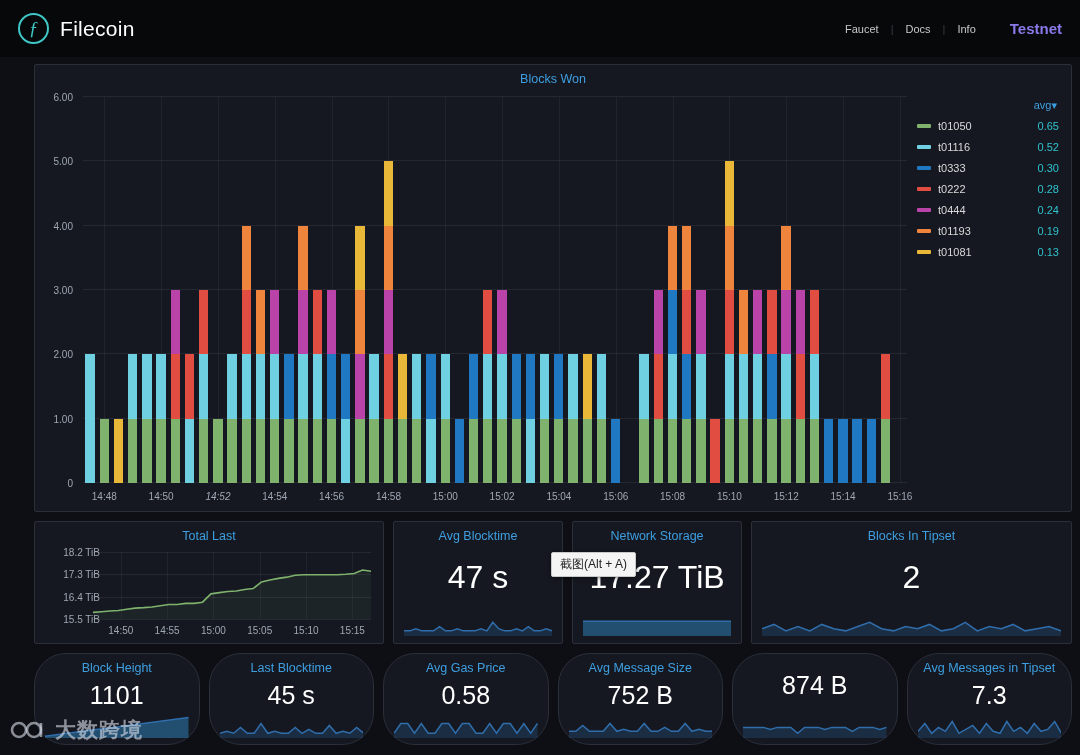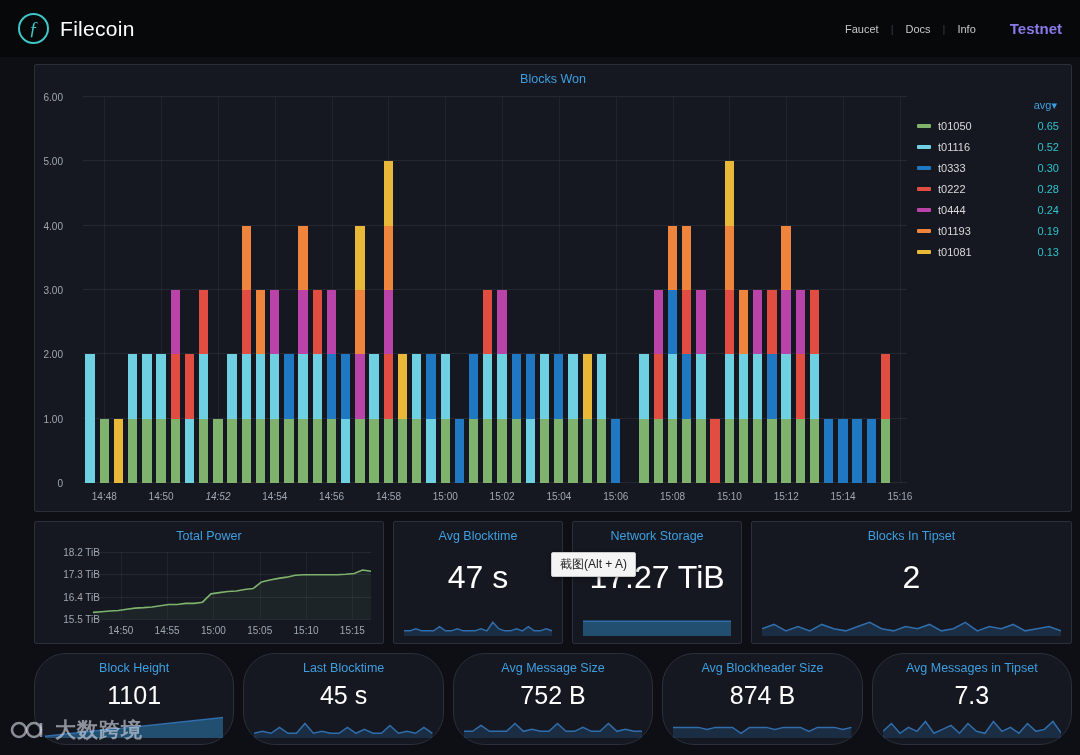--- a/index.html
+++ b/index.html
@@ -31,21 +31,21 @@
   .row3 { display:flex; gap:9px; height:92px; }
   .p-tp { width:350px; flex:none; }
   .p-sm { width:170px; flex:none; display:flex; flex-direction:column; }
   .p-wide { flex:1; display:flex; flex-direction:column; }
   .p-6 { flex:1; display:flex; flex-direction:column;border-radius:32px; }
 
   
   .bw-panel { height:448px; }
   .bw-chart { position:absolute; top:30px; left:10px; right:162px; bottom:8px; }
   .bw-yaxis { position:absolute; left:0; top:2px; bottom:20px; width:34px; }
-  .bw-yaxis span { position:absolute; right:16px; transform:translateY(-50%); font-size:10px; color:#9fa7b3; }
+  .bw-yaxis span { position:absolute; right:6px; transform:translateY(-50%); font-size:10px; color:#9fa7b3; }
   .bw-plot { position:absolute; left:38px; right:2px; top:2px; bottom:20px; cursor:crosshair; }
   .hgrid { position:absolute; left:0; right:0; height:1px; background:rgba(255,255,255,0.07); }
   .vgrid { position:absolute; top:0; bottom:0; width:1px; background:rgba(255,255,255,0.05); }
   .bars { position:absolute; inset:0; display:flex; align-items:flex-end; }
   .bar-slot { flex:1; height:100%; display:flex; flex-direction:column-reverse; align-items:center; }
   .bar-seg { width:66%; flex:none; }
   .bw-xaxis { position:absolute; left:38px; right:2px; bottom:0; height:16px; }
   .bw-xaxis span { position:absolute; top:4px; transform:translateX(-50%); font-size:10px; color:#9fa7b3; white-space:nowrap; }
   .bw-legend { position:absolute; top:34px; right:12px; width:142px; font-size:11px; }
   .legend-header { text-align:right; color:#3e9fe0; padding-right:2px; margin-bottom:3px; cursor:pointer; }
@@ -445,21 +445,21 @@
             <span class="legend-swatch" style="background: rgb(234, 184, 57);"></span>
             <span class="legend-name">t01081</span>
             <span class="legend-value">0.13</span>
           </div>
         </div>
     </div>
   </section>
 
   <div class="row2">
     <section class="panel p-tp">
-      <div class="panel-title">Total Power</div>
+      <div class="panel-title">Total Last</div>
       <div class="tp-chart">
         <div class="tp-yaxis">
             <span style="top: 0%;">18.2 TiB</span>
             <span style="top: 33.3333%;">17.3 TiB</span>
             <span style="top: 66.6667%;">16.4 TiB</span>
             <span style="top: 100%;">15.5 TiB</span>
           </div>
         <div class="tp-plot">
             <div class="hgrid" style="top: 0%;"></div>
             <div class="hgrid" style="top: 33.3333%;"></div>
@@ -536,31 +536,40 @@
       <div class="panel-title">Last Blocktime</div>
       <div class="stat-value">45 s</div>
       <div class="stat-spark">
           <svg viewBox="0 0 100 28" preserveAspectRatio="none">
             <polygon points="0,28 0.00,22.00 4.76,19.50 9.52,22.00 14.29,14.50 19.05,22.00 23.81,22.00 28.57,9.50 33.33,22.00 38.10,19.50 42.86,22.00 47.62,22.00 52.38,14.50 57.14,22.00 61.90,17.00 66.67,22.00 71.43,22.00 76.19,12.00 80.95,22.00 85.71,19.50 90.48,22.00 95.24,14.50 100.00,22.00 100,28" fill="rgba(47,109,171,0.25)"></polygon>
             <polyline points="0.00,22.00 4.76,19.50 9.52,22.00 14.29,14.50 19.05,22.00 23.81,22.00 28.57,9.50 33.33,22.00 38.10,19.50 42.86,22.00 47.62,22.00 52.38,14.50 57.14,22.00 61.90,17.00 66.67,22.00 71.43,22.00 76.19,12.00 80.95,22.00 85.71,19.50 90.48,22.00 95.24,14.50 100.00,22.00" fill="none" stroke="#2f6dab" stroke-width="1.5" vector-effect="non-scaling-stroke"></polyline>
           </svg>
         </div>
     </section>
     <section class="panel p-6">
+      <div class="panel-title">Avg Gas Price</div>
+      <div class="stat-value">0.58</div>
+      <div class="stat-spark">
+          <svg viewBox="0 0 100 28" preserveAspectRatio="none">
+            <polygon points="0,28 0.00,22.00 4.76,9.50 9.52,9.50 14.29,22.00 19.05,9.50 23.81,22.00 28.57,22.00 33.33,9.50 38.10,9.50 42.86,22.00 47.62,9.50 52.38,9.50 57.14,22.00 61.90,22.00 66.67,9.50 71.43,22.00 76.19,9.50 80.95,9.50 85.71,22.00 90.48,9.50 95.24,22.00 100.00,9.50 100,28" fill="rgba(47,109,171,0.25)"></polygon>
+            <polyline points="0.00,22.00 4.76,9.50 9.52,9.50 14.29,22.00 19.05,9.50 23.81,22.00 28.57,22.00 33.33,9.50 38.10,9.50 42.86,22.00 47.62,9.50 52.38,9.50 57.14,22.00 61.90,22.00 66.67,9.50 71.43,22.00 76.19,9.50 80.95,9.50 85.71,22.00 90.48,9.50 95.24,22.00 100.00,9.50" fill="none" stroke="#2f6dab" stroke-width="1.5" vector-effect="non-scaling-stroke"></polyline>
+          </svg>
+        </div>
+    </section>
+    <section class="panel p-6">
       <div class="panel-title">Avg Message Size</div>
       <div class="stat-value">752 B</div>
       <div class="stat-spark">
           <svg viewBox="0 0 100 28" preserveAspectRatio="none">
             <polygon points="0,28 0.00,19.50 4.76,19.50 9.52,12.00 14.29,19.50 19.05,19.50 23.81,19.50 28.57,9.50 33.33,19.50 38.10,17.00 42.86,19.50 47.62,19.50 52.38,9.50 57.14,19.50 61.90,19.50 66.67,14.50 71.43,19.50 76.19,19.50 80.95,9.50 85.71,19.50 90.48,17.00 95.24,19.50 100.00,19.50 100,28" fill="rgba(47,109,171,0.25)"></polygon>
             <polyline points="0.00,19.50 4.76,19.50 9.52,12.00 14.29,19.50 19.05,19.50 23.81,19.50 28.57,9.50 33.33,19.50 38.10,17.00 42.86,19.50 47.62,19.50 52.38,9.50 57.14,19.50 61.90,19.50 66.67,14.50 71.43,19.50 76.19,19.50 80.95,9.50 85.71,19.50 90.48,17.00 95.24,19.50 100.00,19.50" fill="none" stroke="#2f6dab" stroke-width="1.5" vector-effect="non-scaling-stroke"></polyline>
           </svg>
         </div>
     </section>
     <section class="panel p-6">
-      <div class="panel-title">Avg Blockheader Size</div>
       <div class="stat-value">874 B</div>
       <div class="stat-spark">
           <svg viewBox="0 0 100 28" preserveAspectRatio="none">
             <polygon points="0,28 0.00,14.50 4.76,14.50 9.52,14.50 14.29,14.50 19.05,17.00 23.81,14.50 28.57,14.50 33.33,14.50 38.10,22.00 42.86,14.50 47.62,14.50 52.38,14.50 57.14,17.00 61.90,14.50 66.67,14.50 71.43,14.50 76.19,19.50 80.95,14.50 85.71,14.50 90.48,14.50 95.24,17.00 100.00,14.50 100,28" fill="rgba(47,109,171,0.25)"></polygon>
             <polyline points="0.00,14.50 4.76,14.50 9.52,14.50 14.29,14.50 19.05,17.00 23.81,14.50 28.57,14.50 33.33,14.50 38.10,22.00 42.86,14.50 47.62,14.50 52.38,14.50 57.14,17.00 61.90,14.50 66.67,14.50 71.43,14.50 76.19,19.50 80.95,14.50 85.71,14.50 90.48,14.50 95.24,17.00 100.00,14.50" fill="none" stroke="#2f6dab" stroke-width="1.5" vector-effect="non-scaling-stroke"></polyline>
           </svg>
         </div>
     </section>
     <section class="panel p-6">
       <div class="panel-title">Avg Messages in Tipset</div>

